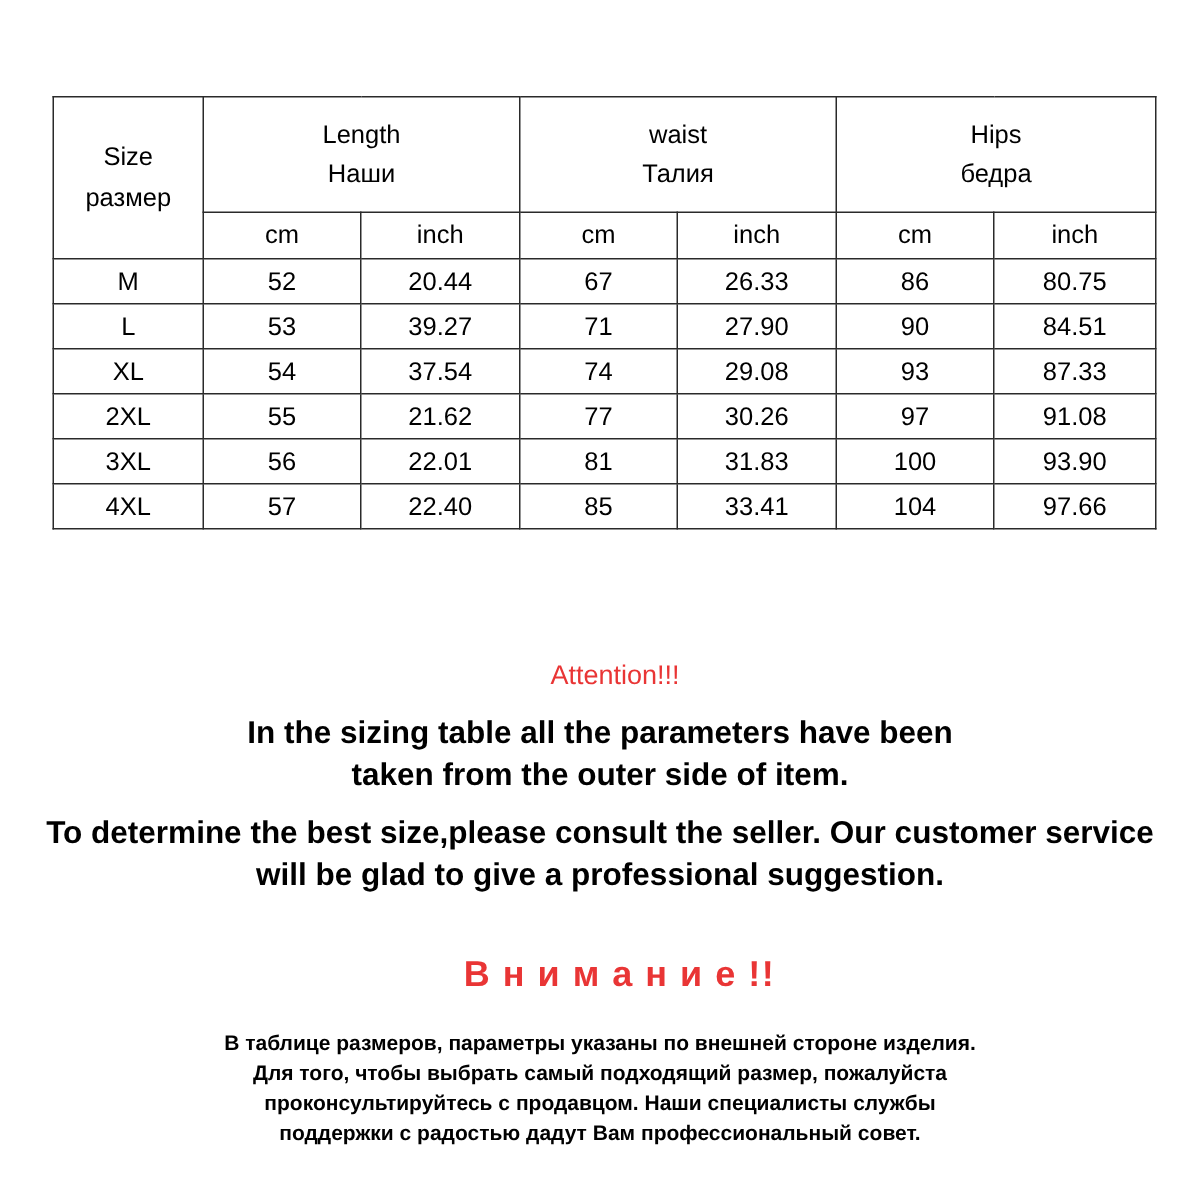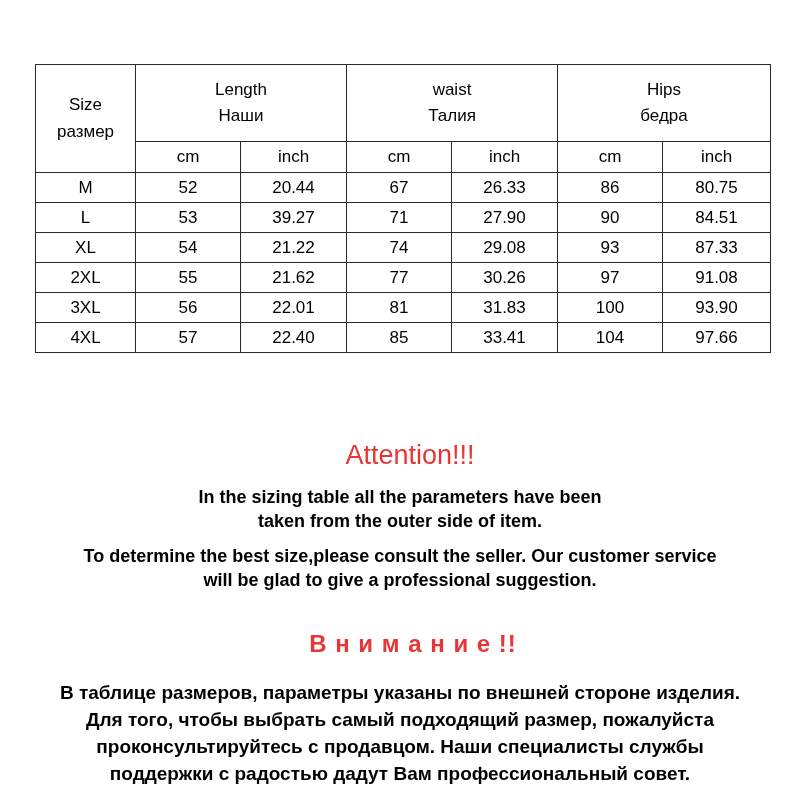--- a/index.html
+++ b/index.html
@@ -50,43 +50,43 @@
     height: 29px;
   }
   .attention-block {
     position: absolute;
     left: 0;
     top: 440px;
     width: 800px;
     text-align: center;
   }
   .attn-title-en {
-    font-size: 27px;
+    font-size: 18px;
     margin-bottom: 14px;
     margin-left: 20px;
   }
   .en-line {
     font-weight: bold;
-    font-size: 18px;
+    font-size: 21px;
     line-height: 1.35;
   }
   .en-line.para-gap {
     margin-top: 10px;
   }
   .attn-title-ru {
     font-weight: bold;
     font-size: 24px;
     letter-spacing: 1px;
     margin-top: 38px;
     margin-bottom: 22px;
     padding-left: 26px;
   }
   .ru-line {
     font-weight: bold;
-    font-size: 19px;
+    font-size: 14px;
     line-height: 1.42;
   }
 </style>
 </head>
 <body>
 
 <div class="page">
 
   <table class="size-table">
     <colgroup>
@@ -142,21 +142,21 @@
           <td>53</td>
           <td>39.27</td>
           <td>71</td>
           <td>27.90</td>
           <td>90</td>
           <td>84.51</td>
         </tr>
         <tr>
           <td>XL</td>
           <td>54</td>
-          <td>21.22</td>
+          <td>37.54</td>
           <td>74</td>
           <td>29.08</td>
           <td>93</td>
           <td>87.33</td>
         </tr>
         <tr>
           <td>2XL</td>
           <td>55</td>
           <td>21.62</td>
           <td>77</td>

